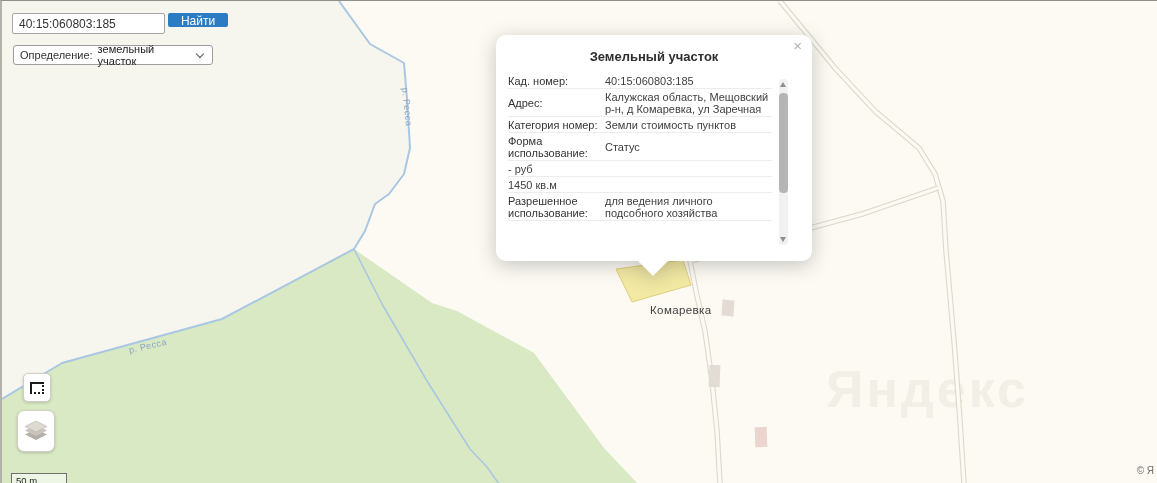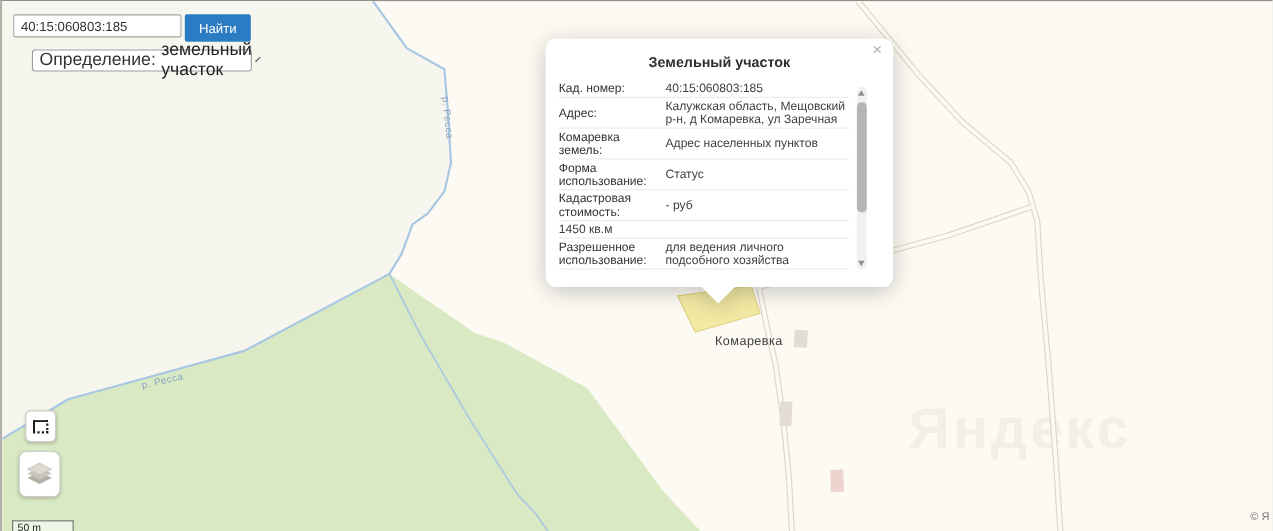--- a/index.html
+++ b/index.html
@@ -19,28 +19,28 @@
   .maplbl{fill:#3f3f3f;font-size:11.5px;letter-spacing:.4px;}
   .riverlbl{fill:var(--river-label);font-size:9px;letter-spacing:.5px;}
 
   
   .searchbar{position:absolute;left:10px;top:12px;display:flex;gap:3px;}
   .searchbar input{
     width:153px;height:21px;border:1px solid #a6a6a6;border-radius:2px;
     padding:0 6px;font-size:12px;color:#333;font-family:inherit;background:#fff;
   }
   .searchbar button{
-    width:60px;height:25px;border:none;border-radius:2px;background:var(--accent);
+    width:60px;height:14px;border:none;border-radius:2px;background:var(--accent);
     color:#fff;font-size:12px;font-family:inherit;cursor:pointer;
   }
   .filter{
     position:absolute;left:11px;top:44px;width:200px;height:20px;
     display:flex;align-items:center;gap:5px;padding:0 9px 0 6px;
     border:1px solid #9d9d9d;border-radius:3px;background:#fff;
-    font-size:16px;color:#333;cursor:pointer;margin-left:16px;
+    font-size:11px;color:#333;cursor:pointer;
   }
   .filter .val{color:#222;}
   .chev{width:6px;height:6px;border-right:1.5px solid #555;border-bottom:1.5px solid #555;
     transform:rotate(45deg);margin-left:auto;margin-top:-3px;}
 
   
   .ctl{position:absolute;background:#fff;border:1px solid #cfcdc6;border-radius:5px;
     box-shadow:0 1px 3px rgba(0,0,0,.18);display:flex;align-items:center;justify-content:center;cursor:pointer;}
   .ctl.measure{left:21px;top:372px;width:28px;height:29px;}
   .measure-icon{width:14px;height:12px;display:block;
@@ -146,31 +146,30 @@
             <div class="fvalue">40:15:060803:185</div>
           </div>
 
 
           <div class="row">
             <div class="flabel">Адрес:</div>
             <div class="fvalue">Калужская область, Мещовский р-н, д Комаревка, ул Заречная</div>
           </div>
 
           <div class="row">
-            <div class="flabel">Комаревка земель:</div>
-            <div class="fvalue">Адрес населенных пунктов</div>
+            <div class="flabel">Категория номер:</div>
+            <div class="fvalue">Земли стоимость пунктов</div>
           </div>
 
           <div class="row">
             <div class="flabel">Форма использование:</div>
             <div class="fvalue">Статус</div>
           </div>
 
           <div class="row">
-            <div class="flabel">Кадастровая стоимость:</div>
             <div class="fvalue">- руб</div>
           </div>
 
           <div class="row">
             <div class="fvalue">1450 кв.м</div>
           </div>
 
           <div class="row">
             <div class="flabel">Разрешенное использование:</div>
             <div class="fvalue">для ведения личного подсобного хозяйства</div>

